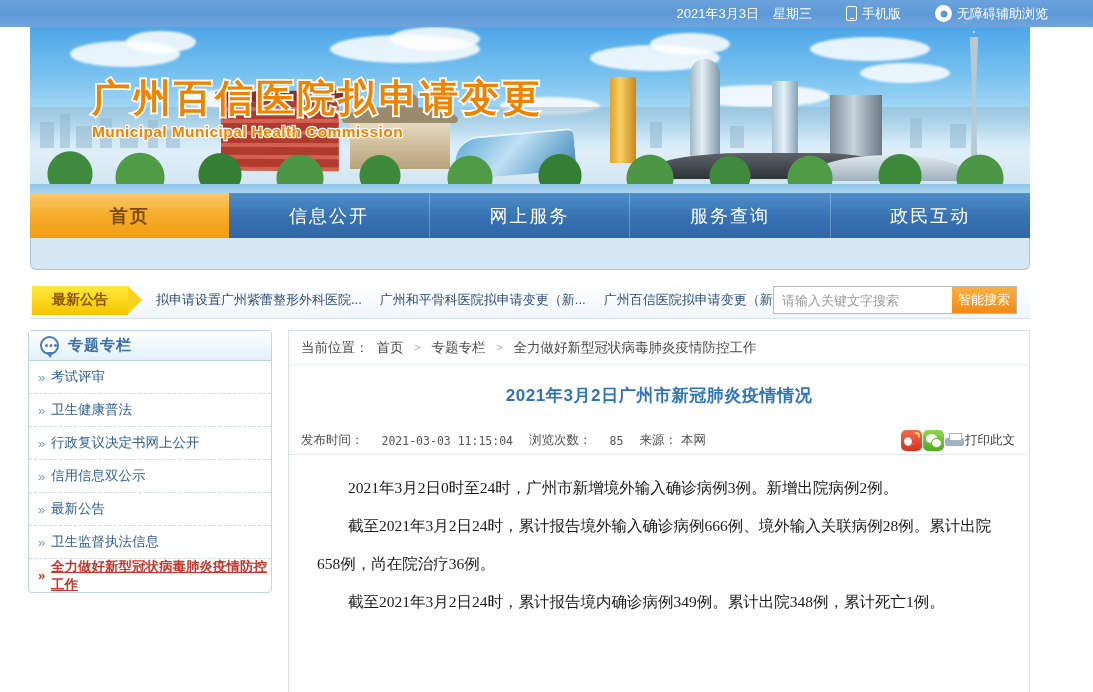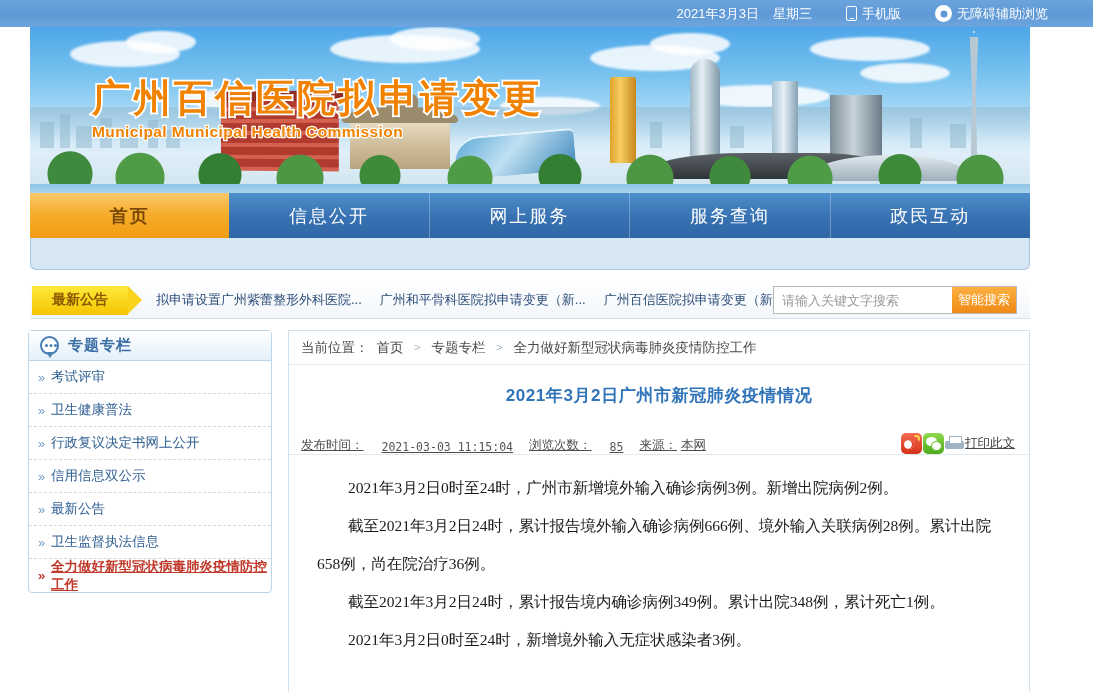--- a/index.html
+++ b/index.html
@@ -270,24 +270,23 @@
     height:34px; display:flex; align-items:center; padding:0 0 0 12px;
     font-size:13.5px; color:#4a4a4a; gap:8px; border-bottom:1px solid #e6eef5;
   }
   .crumb .sep{ color:#9aaab8; font-size:12px; }
   .crumb a{ color:#4a4a4a; text-decoration:none; }
   .art-title{
     text-align:center; margin-top:19px; font-size:17px; font-weight:bold;
     color:#2f73b8; letter-spacing:.6px;
   }
   .meta{
-    margin-top:20px; height:28px; display:flex; align-items:flex-end;
+    margin-top:20px; height:28px; display:flex; align-items:center;
     padding:0 14px 0 12px; font-size:12.5px; color:#4d4d4d;
     border-bottom:1px solid #e2eaf1;
-    text-decoration:underline;
   }
   .meta .m-label{ margin-right:4px; }
   .meta .m-val{ font-family:"DejaVu Sans Mono","Liberation Mono",monospace; font-size:11.5px; color:#555;margin-left:14px; }
   .meta .gap{ width:16px; }
   .meta-right{ margin-left:auto; display:flex; align-items:center; gap:1px; }
   .ico-weibo{
     width:21px; height:21px; border-radius:5px; flex:none;
     background: linear-gradient(to bottom,#f26b4e,#d6301a);
     position:relative;
   }
@@ -469,17 +468,16 @@
         <span class="ico-wechat"></span>
         <span class="ico-print"></span>
         <span class="print-text">打印此文</span>
       </span>
     </div>
 
     <div class="body-text">
       <p>2021年3月2日0时至24时，广州市新增境外输入确诊病例3例。新增出院病例2例。</p>
       <p>截至2021年3月2日24时，累计报告境外输入确诊病例666例、境外输入关联病例28例。累计出院658例，尚在院治疗36例。</p>
       <p>截至2021年3月2日24时，累计报告境内确诊病例349例。累计出院348例，累计死亡1例。</p>
-      <p>2021年3月2日0时至24时，新增境外输入无症状感染者3例。</p>
     </div>
   </div>
 
 </div>
 
 </body></html>

